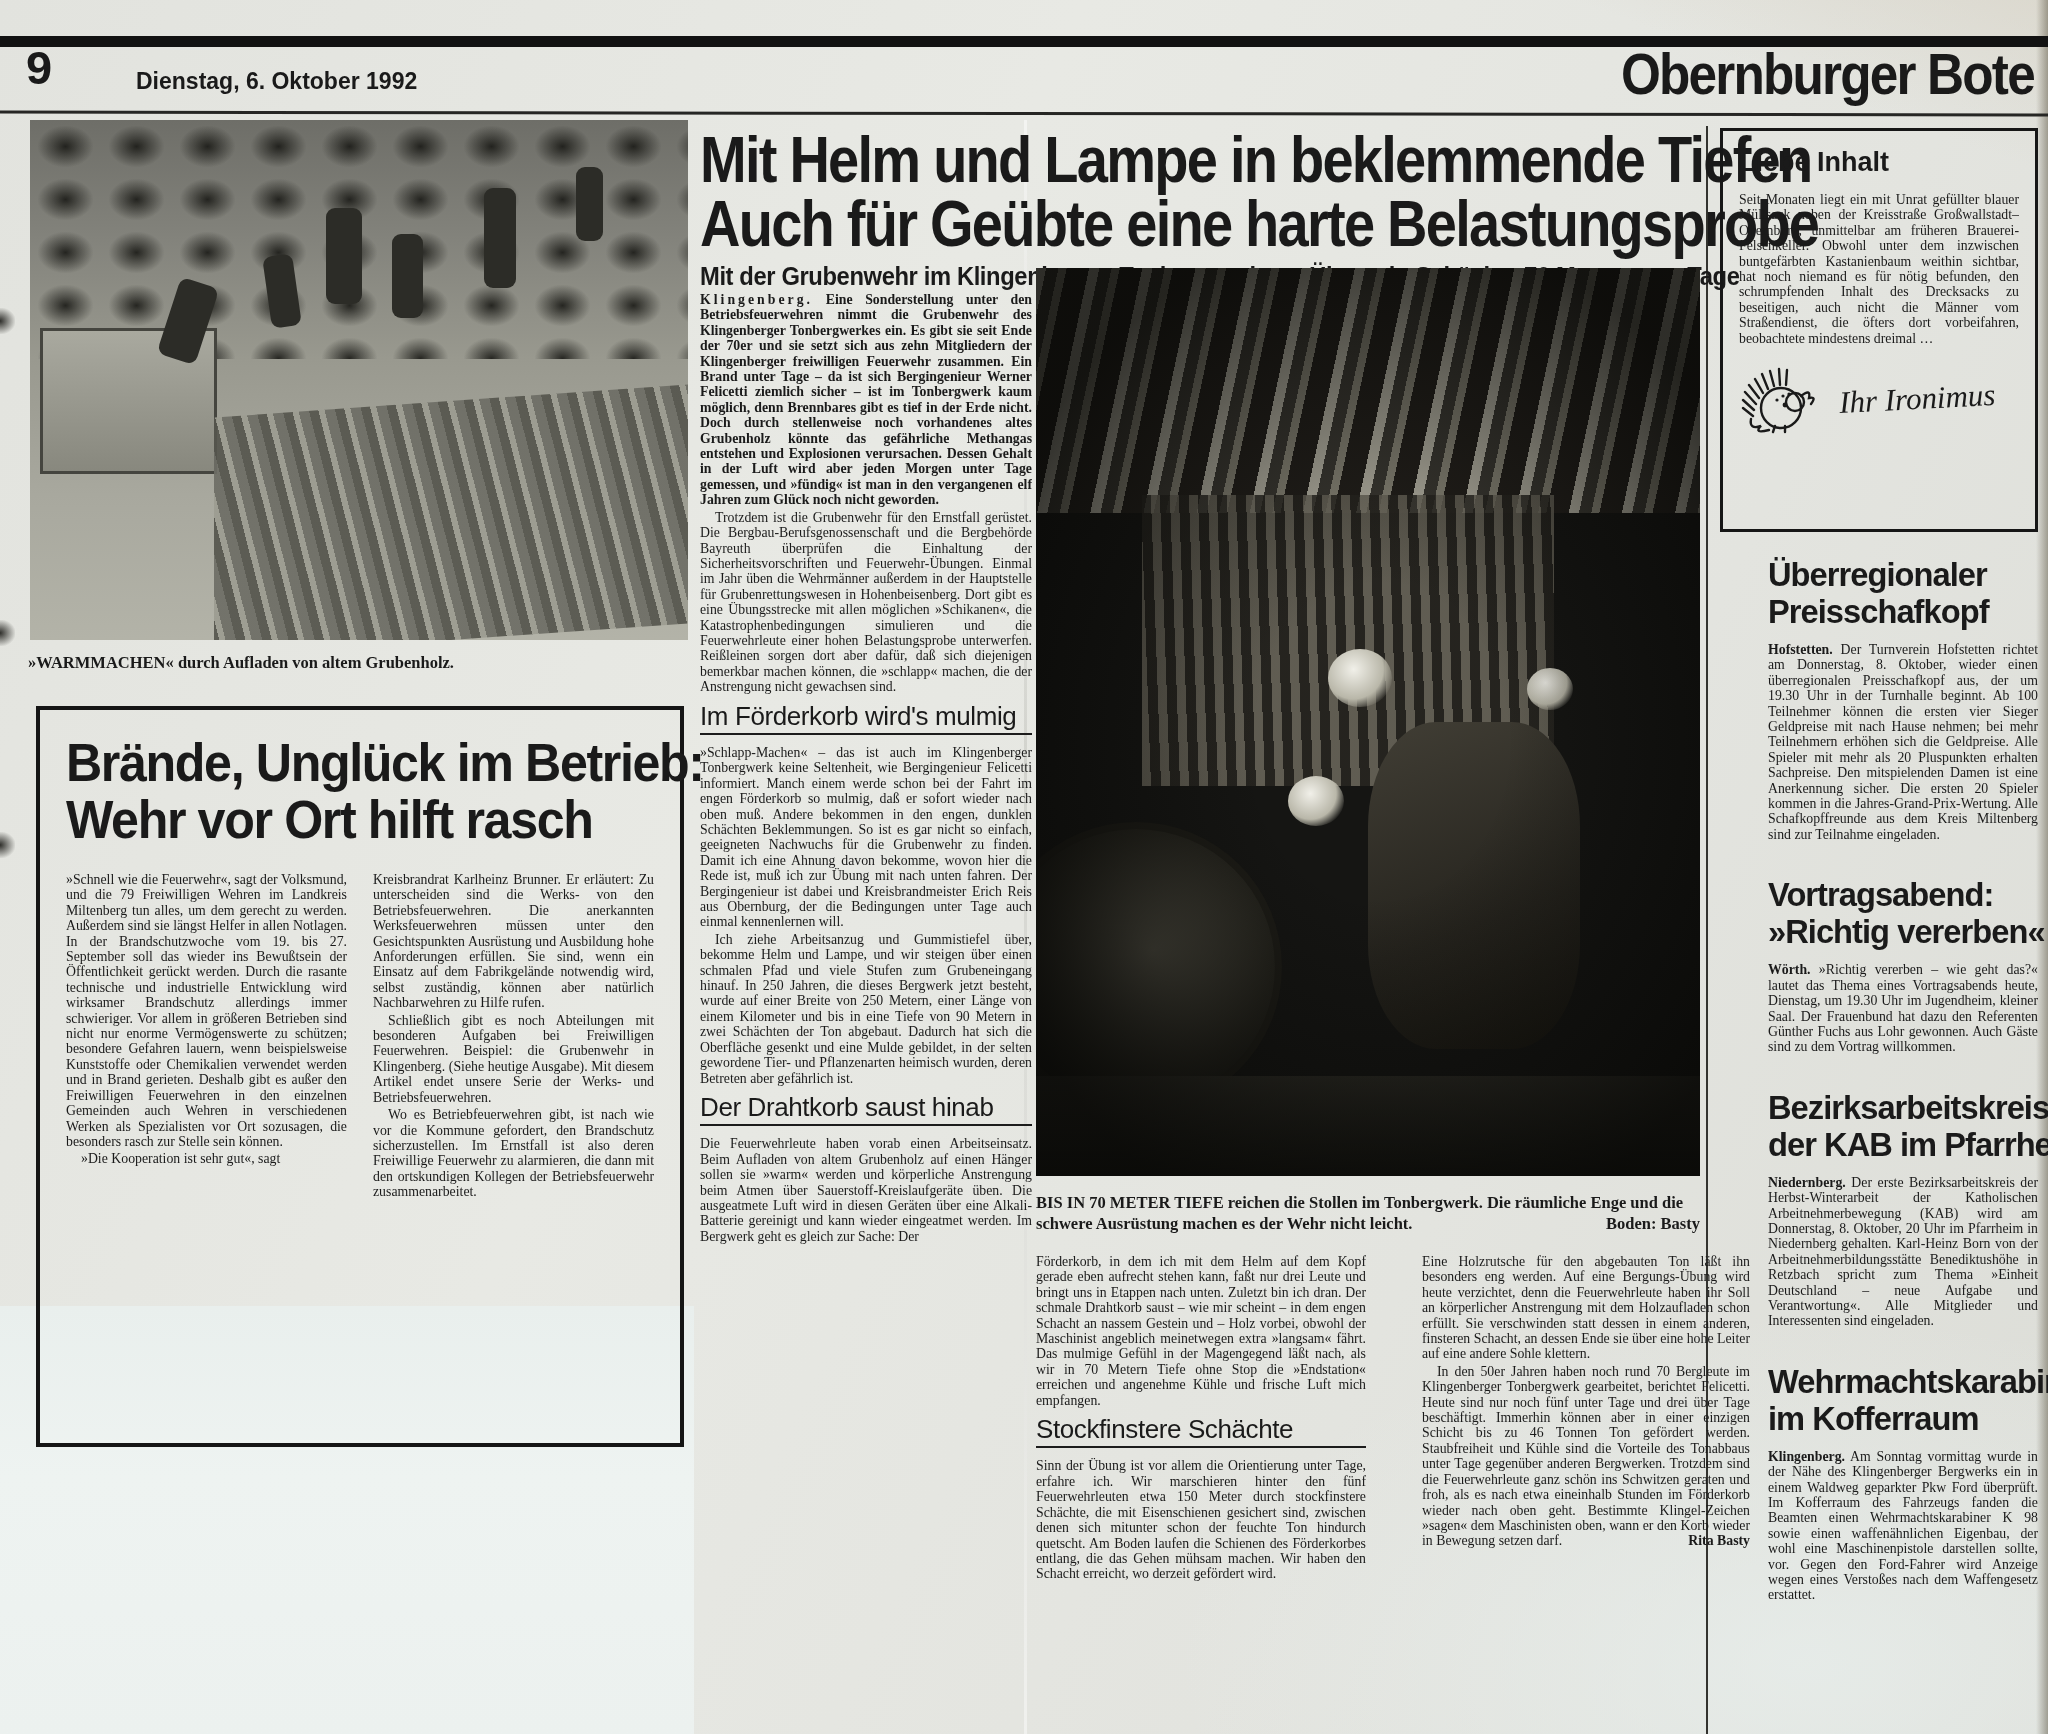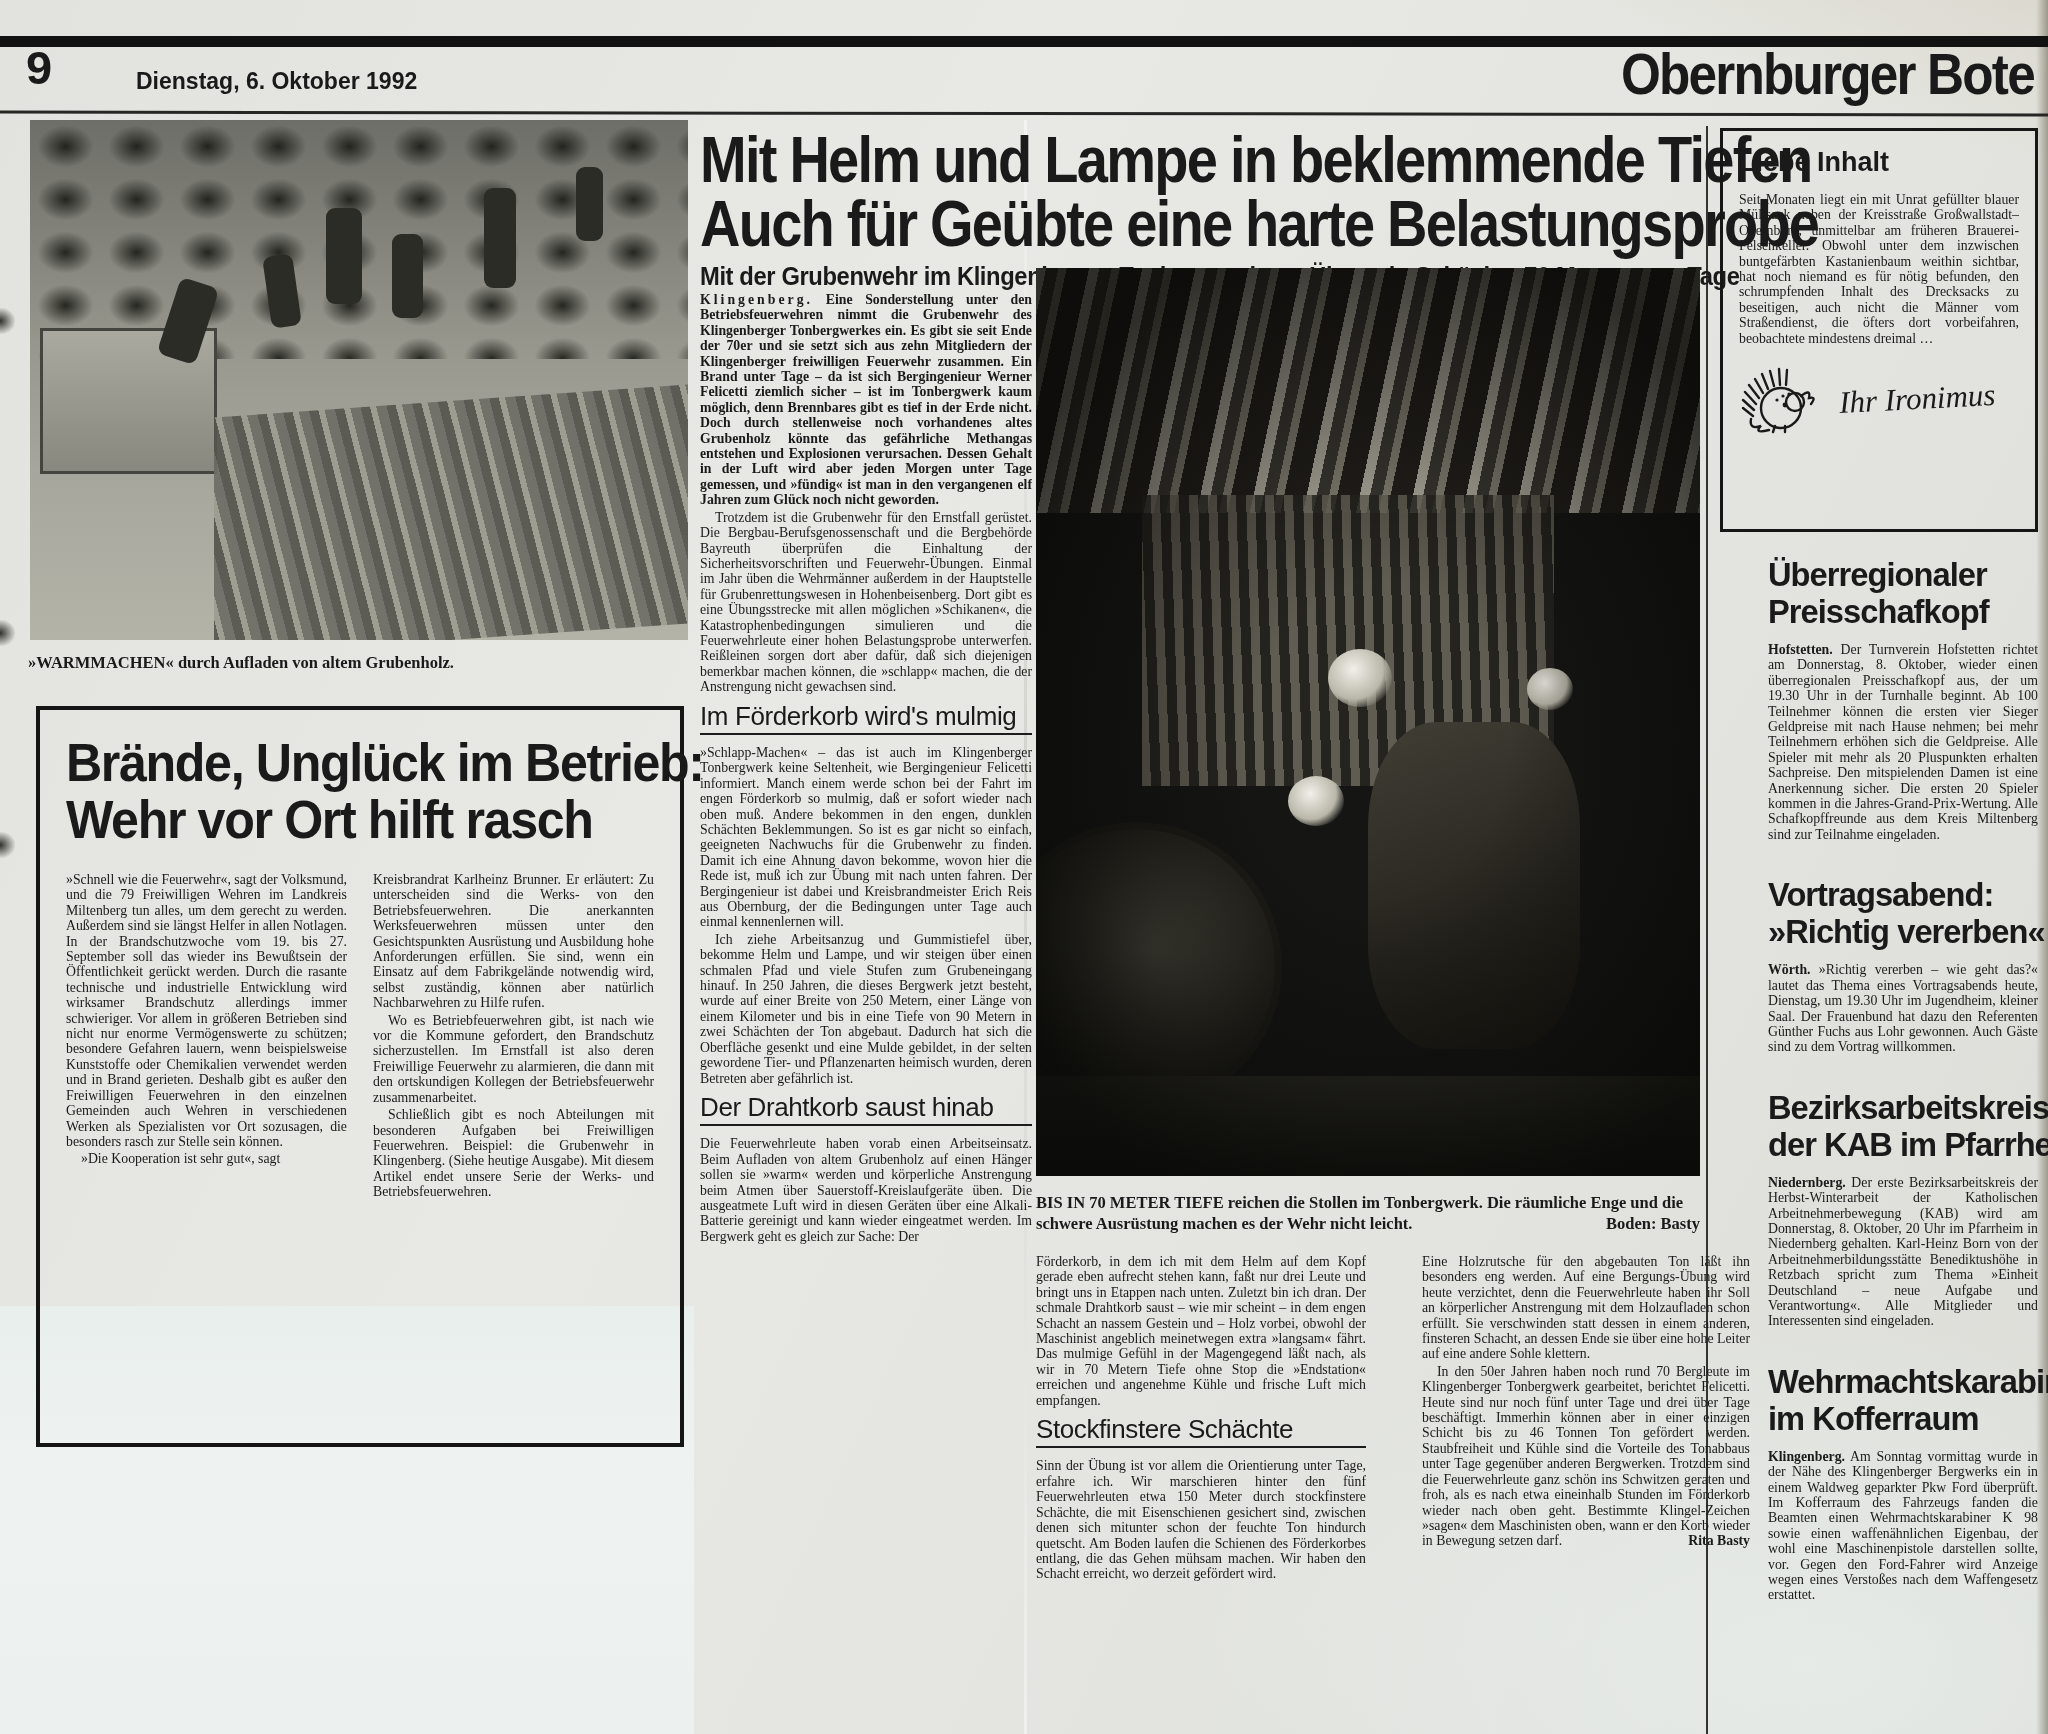--- a/index.html
+++ b/index.html
@@ -146,22 +146,22 @@
       <div>Brände, Unglück im Betrieb:</div>
       <div>Wehr vor Ort hilft rasch</div>
     </div>
     <div class="boxcols bt">
       <div>
         <p class="noind">»Schnell wie die Feuerwehr«, sagt der Volksmund, und die 79 Freiwilligen Wehren im Landkreis Miltenberg tun alles, um dem gerecht zu werden. Außerdem sind sie längst Helfer in allen Notlagen. In der Brandschutzwoche vom 19. bis 27. September soll das wieder ins Bewußtsein der Öffentlichkeit gerückt werden. Durch die rasante technische und industrielle Entwicklung wird wirksamer Brandschutz allerdings immer schwieriger. Vor allem in größeren Betrieben sind nicht nur enorme Vermögenswerte zu schützen; besondere Gefahren lauern, wenn beispielsweise Kunststoffe oder Chemikalien verwendet werden und in Brand gerieten. Deshalb gibt es außer den Freiwilligen Feuerwehren in den einzelnen Gemeinden auch Wehren in verschiedenen Werken als Spezialisten vor Ort sozusagen, die besonders rasch zur Stelle sein können.</p>
         <p>»Die Kooperation ist sehr gut«, sagt</p>
       </div>
       <div>
         <p class="noind">Kreisbrandrat Karlheinz Brunner. Er erläutert: Zu unterscheiden sind die Werks- von den Betriebsfeuerwehren. Die anerkannten Werksfeuerwehren müssen unter den Gesichtspunkten Ausrüstung und Ausbildung hohe Anforderungen erfüllen. Sie sind, wenn ein Einsatz auf dem Fabrikgelände notwendig wird, selbst zuständig, können aber natürlich Nachbarwehren zu Hilfe rufen.</p>
+        <p>Schließlich gibt es noch Abteilungen mit besonderen Aufgaben bei Freiwilligen Feuerwehren. Beispiel: die Grubenwehr in Klingenberg. (Siehe heutige Ausgabe). Mit diesem Artikel endet unsere Serie der Werks- und Betriebsfeuerwehren.</p>
         <p>Wo es Betriebfeuerwehren gibt, ist nach wie vor die Kommune gefordert, den Brandschutz sicherzustellen. Im Ernstfall ist also deren Freiwillige Feuerwehr zu alarmieren, die dann mit den ortskundigen Kollegen der Betriebsfeuerwehr zusammenarbeitet.</p>
-        <p>Schließlich gibt es noch Abteilungen mit besonderen Aufgaben bei Freiwilligen Feuerwehren. Beispiel: die Grubenwehr in Klingenberg. (Siehe heutige Ausgabe). Mit diesem Artikel endet unsere Serie der Werks- und Betriebsfeuerwehren.</p>
       </div>
     </div>
   </div>
 
   <div class="mh">
     <div>Mit Helm und Lampe in beklemmende Tiefen</div>
     <div>Auch für Geübte eine harte Belastungsprobe</div>
   </div>
   <div class="subdeck">Mit der Grubenwehr im Klingenberger Tonbergwerk zur Übung in Schächte 70 Meter unter Tage</div>
 

